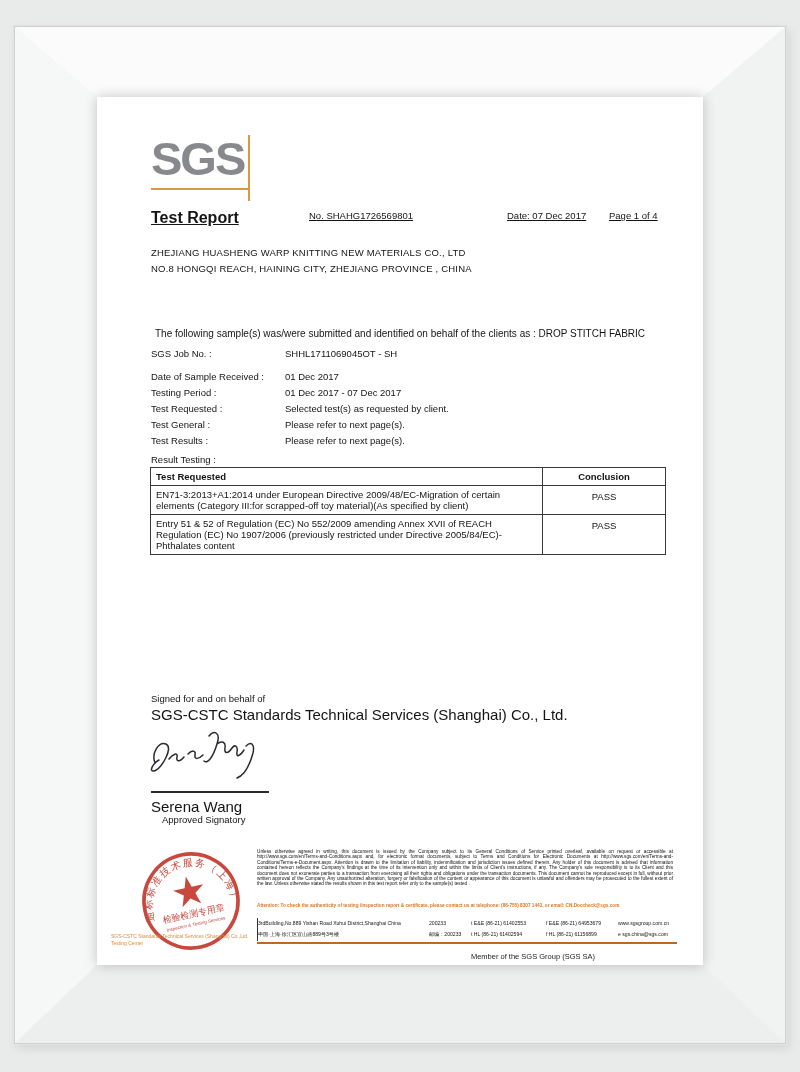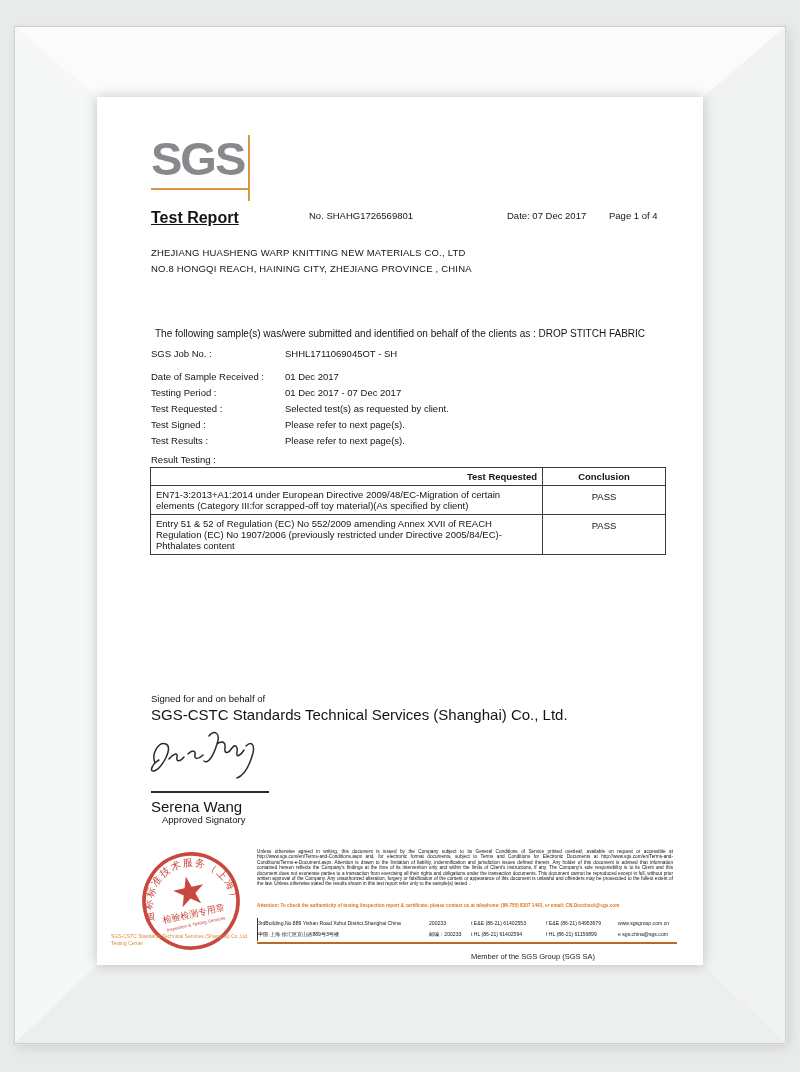--- a/index.html
+++ b/index.html
@@ -13,35 +13,35 @@
          border-color:#fbfbfc #f1f2f2 #edefef #f6f7f7;}
   .paper{position:absolute;left:82px;top:70px;width:606px;height:868px;background:#ffffff;
          box-shadow:0 0 12px rgba(0,0,0,.22);color:#141414;}
   .abs{position:absolute;}
   
   .logo-text{left:54px;top:38px;font-size:47px;font-weight:bold;color:#87898c;letter-spacing:-2px;line-height:1;}
   .logo-underline{left:54px;top:91px;width:99px;height:2px;background:#db9840;}
   .logo-vline{left:151px;top:38px;width:2px;height:66px;background:#db9840;}
   
   .hdr-title{left:54px;top:112px;font-size:16px;font-weight:bold;text-decoration:underline;}
-  .hdr-meta{font-size:9.5px;top:113px;}
+  .hdr-meta{font-size:9.5px;top:113px;text-decoration:underline;}
   .hdr-no{left:212px;}
   .hdr-date{left:410px;}
   .hdr-page{left:512px;}
   
   .client{left:54px;top:148px;font-size:9.5px;line-height:16px;letter-spacing:.2px;}
   .sample{left:58px;top:231px;font-size:10px;width:540px;}
   
   .field-row{left:54px;font-size:9.5px;}
   .field-row .lbl{display:inline-block;width:134px;}
   
   .summary-label{left:54px;top:357px;font-size:9.5px;}
   table.results{left:53px;top:370px;width:516px;border-collapse:collapse;font-size:9.5px;position:absolute;}
   table.results th,table.results td{border:1.5px solid #3a3a3a;padding:3px 5px;vertical-align:top;text-align:left;}
-  table.results th{font-weight:bold;text-align:right;}
+  table.results th{font-weight:bold;}
   table.results .col-concl{width:112px;text-align:center;}
   table.results td.col-concl{padding-top:5px;}
   
   .sig1{left:54px;top:596px;font-size:9.5px;}
   .sig2{left:54px;top:609px;font-size:15px;}
   .sig-svg{left:48px;top:626px;}
   .sig-line{left:54px;top:694px;width:118px;height:2px;background:#2b2b2b;}
   .sig-name{left:54px;top:701px;font-size:15px;}
   .sig-title{left:65px;top:717px;font-size:9.5px;}
   
@@ -96,21 +96,21 @@
       <div class="abs field-row" style="top:274px">
         <span class="lbl">Date of Sample Received :</span><span>01 Dec 2017</span>
       </div>
       <div class="abs field-row" style="top:290px">
         <span class="lbl">Testing Period :</span><span>01 Dec 2017 - 07 Dec 2017</span>
       </div>
       <div class="abs field-row" style="top:306px">
         <span class="lbl">Test Requested :</span><span>Selected test(s) as requested by client.</span>
       </div>
       <div class="abs field-row" style="top:322px">
-        <span class="lbl">Test Signed :</span><span>Please refer to next page(s).</span>
+        <span class="lbl">Test General :</span><span>Please refer to next page(s).</span>
       </div>
       <div class="abs field-row" style="top:338px">
         <span class="lbl">Test Results :</span><span>Please refer to next page(s).</span>
       </div>
 
       <div class="abs summary-label">Result Testing :</div>
       <table class="results">
         <tbody>
             <tr>
           <th>Test Requested</th>

